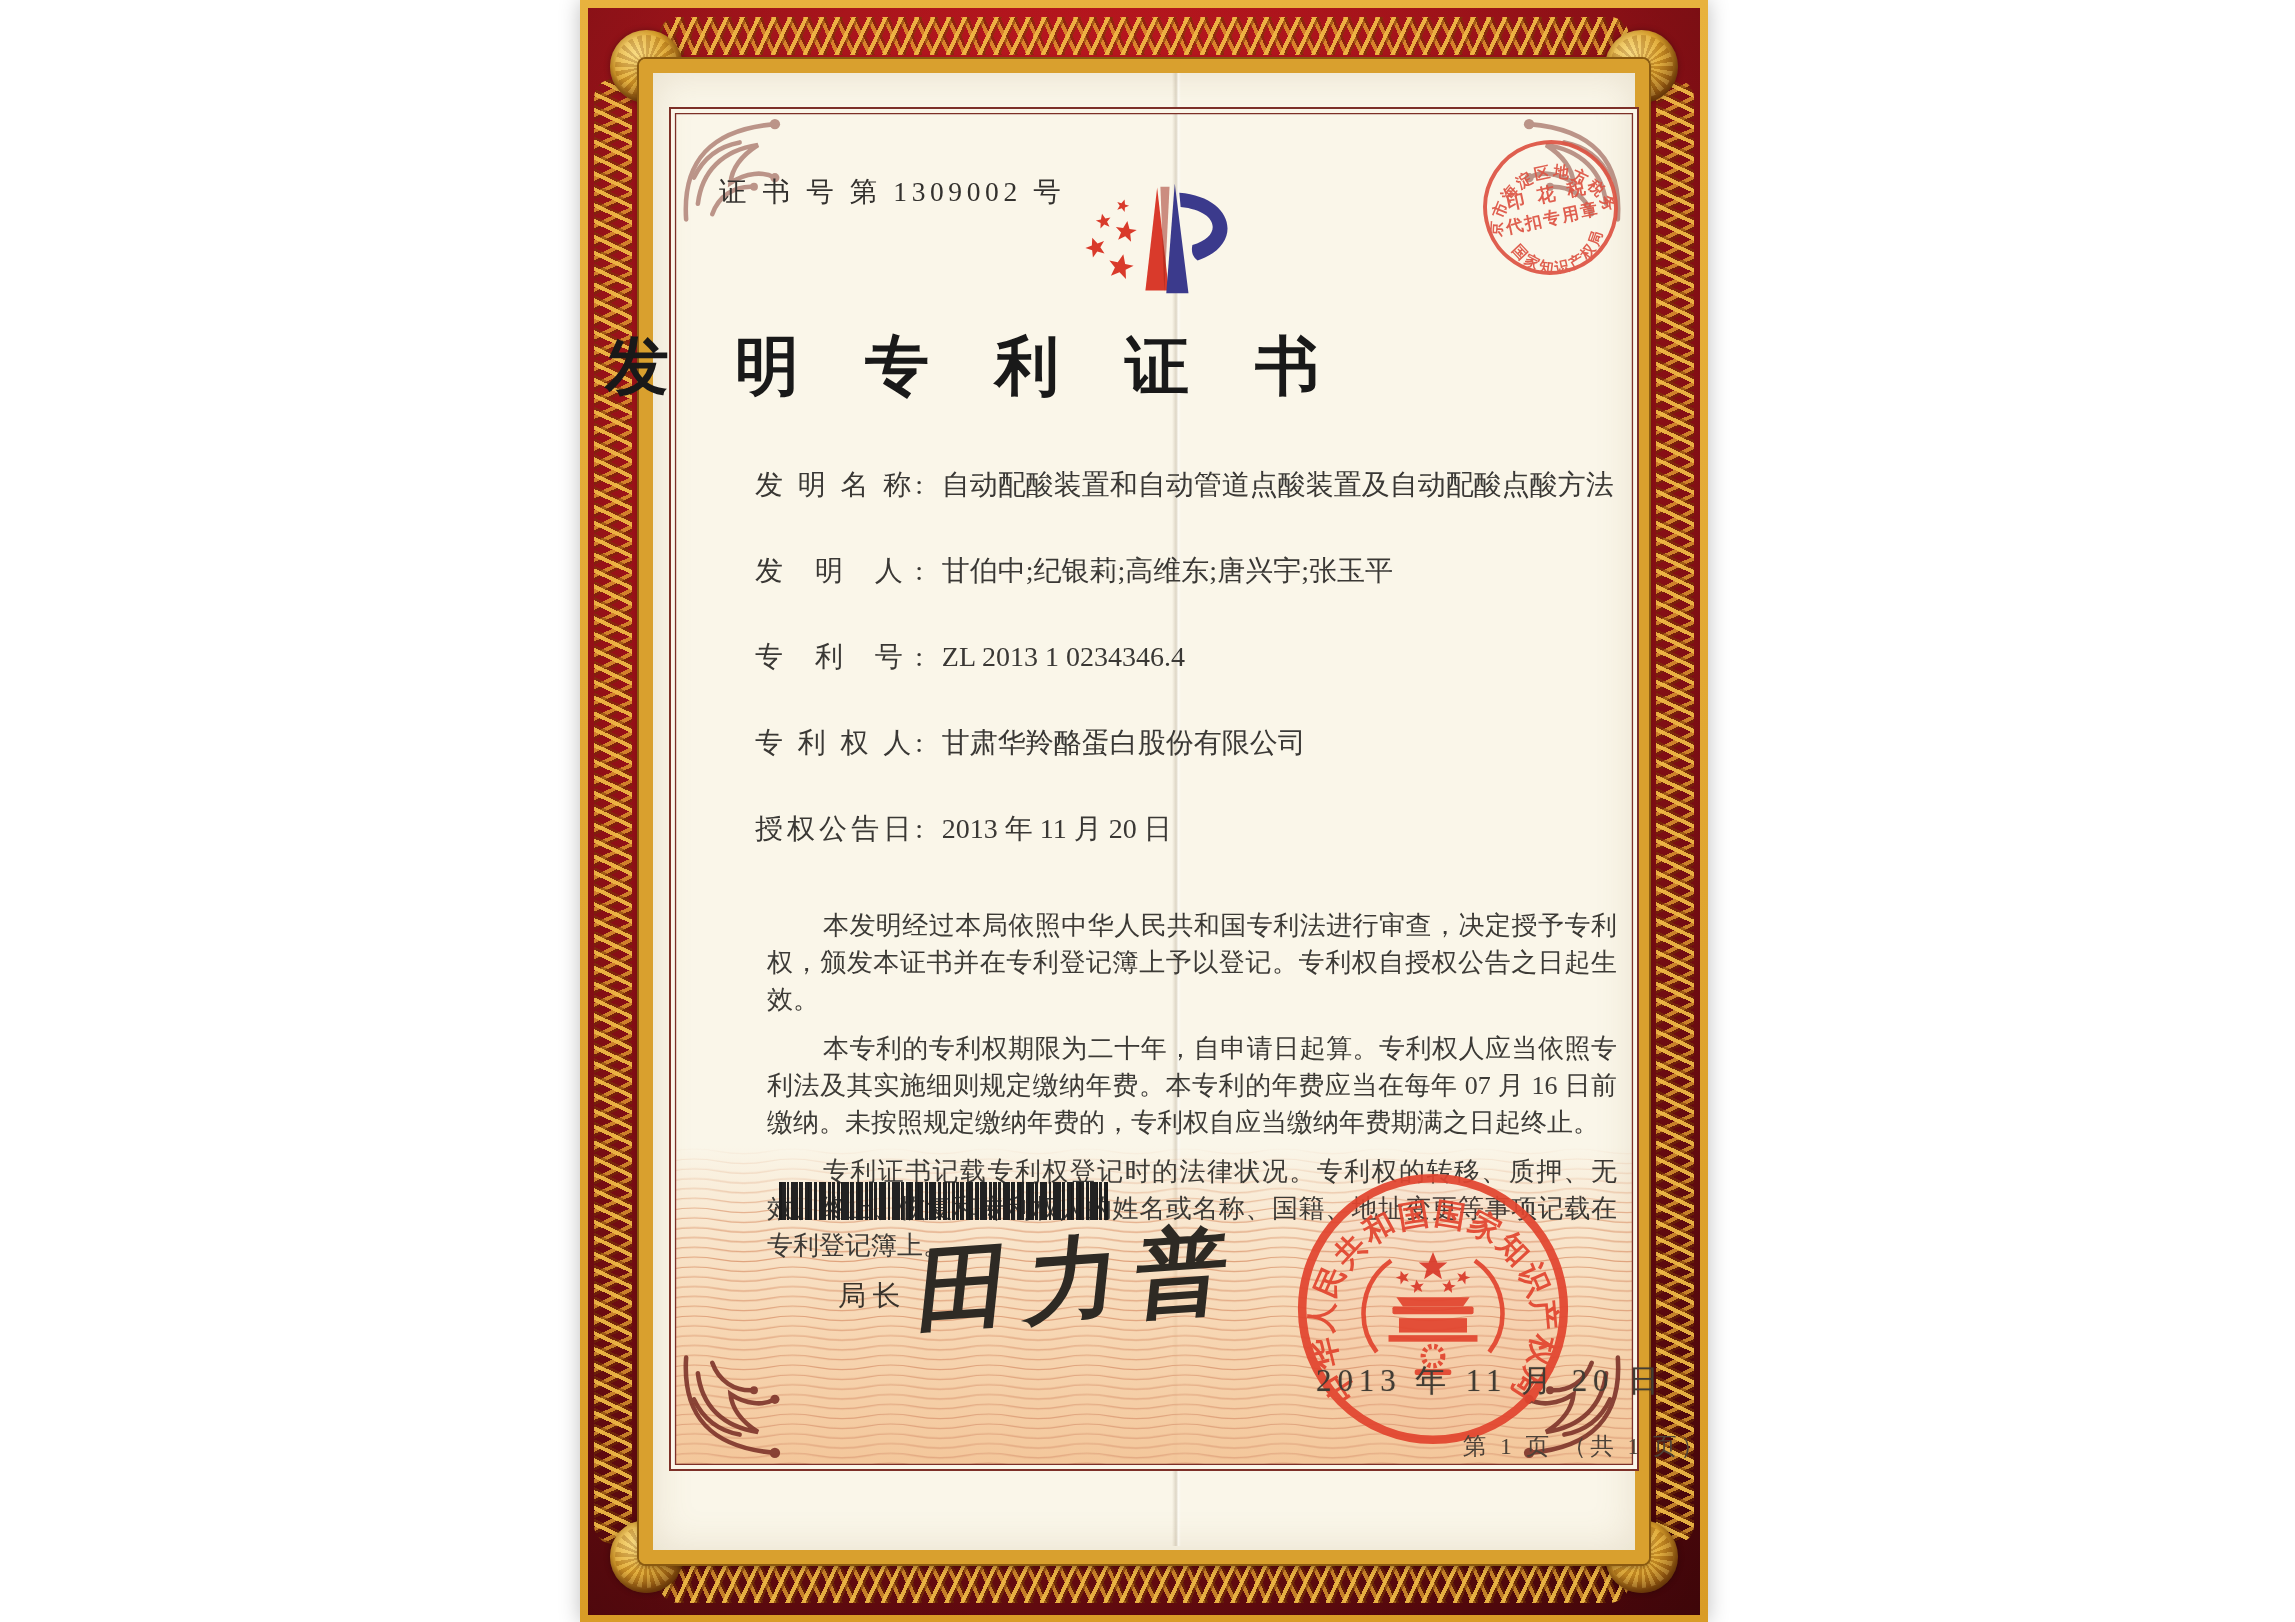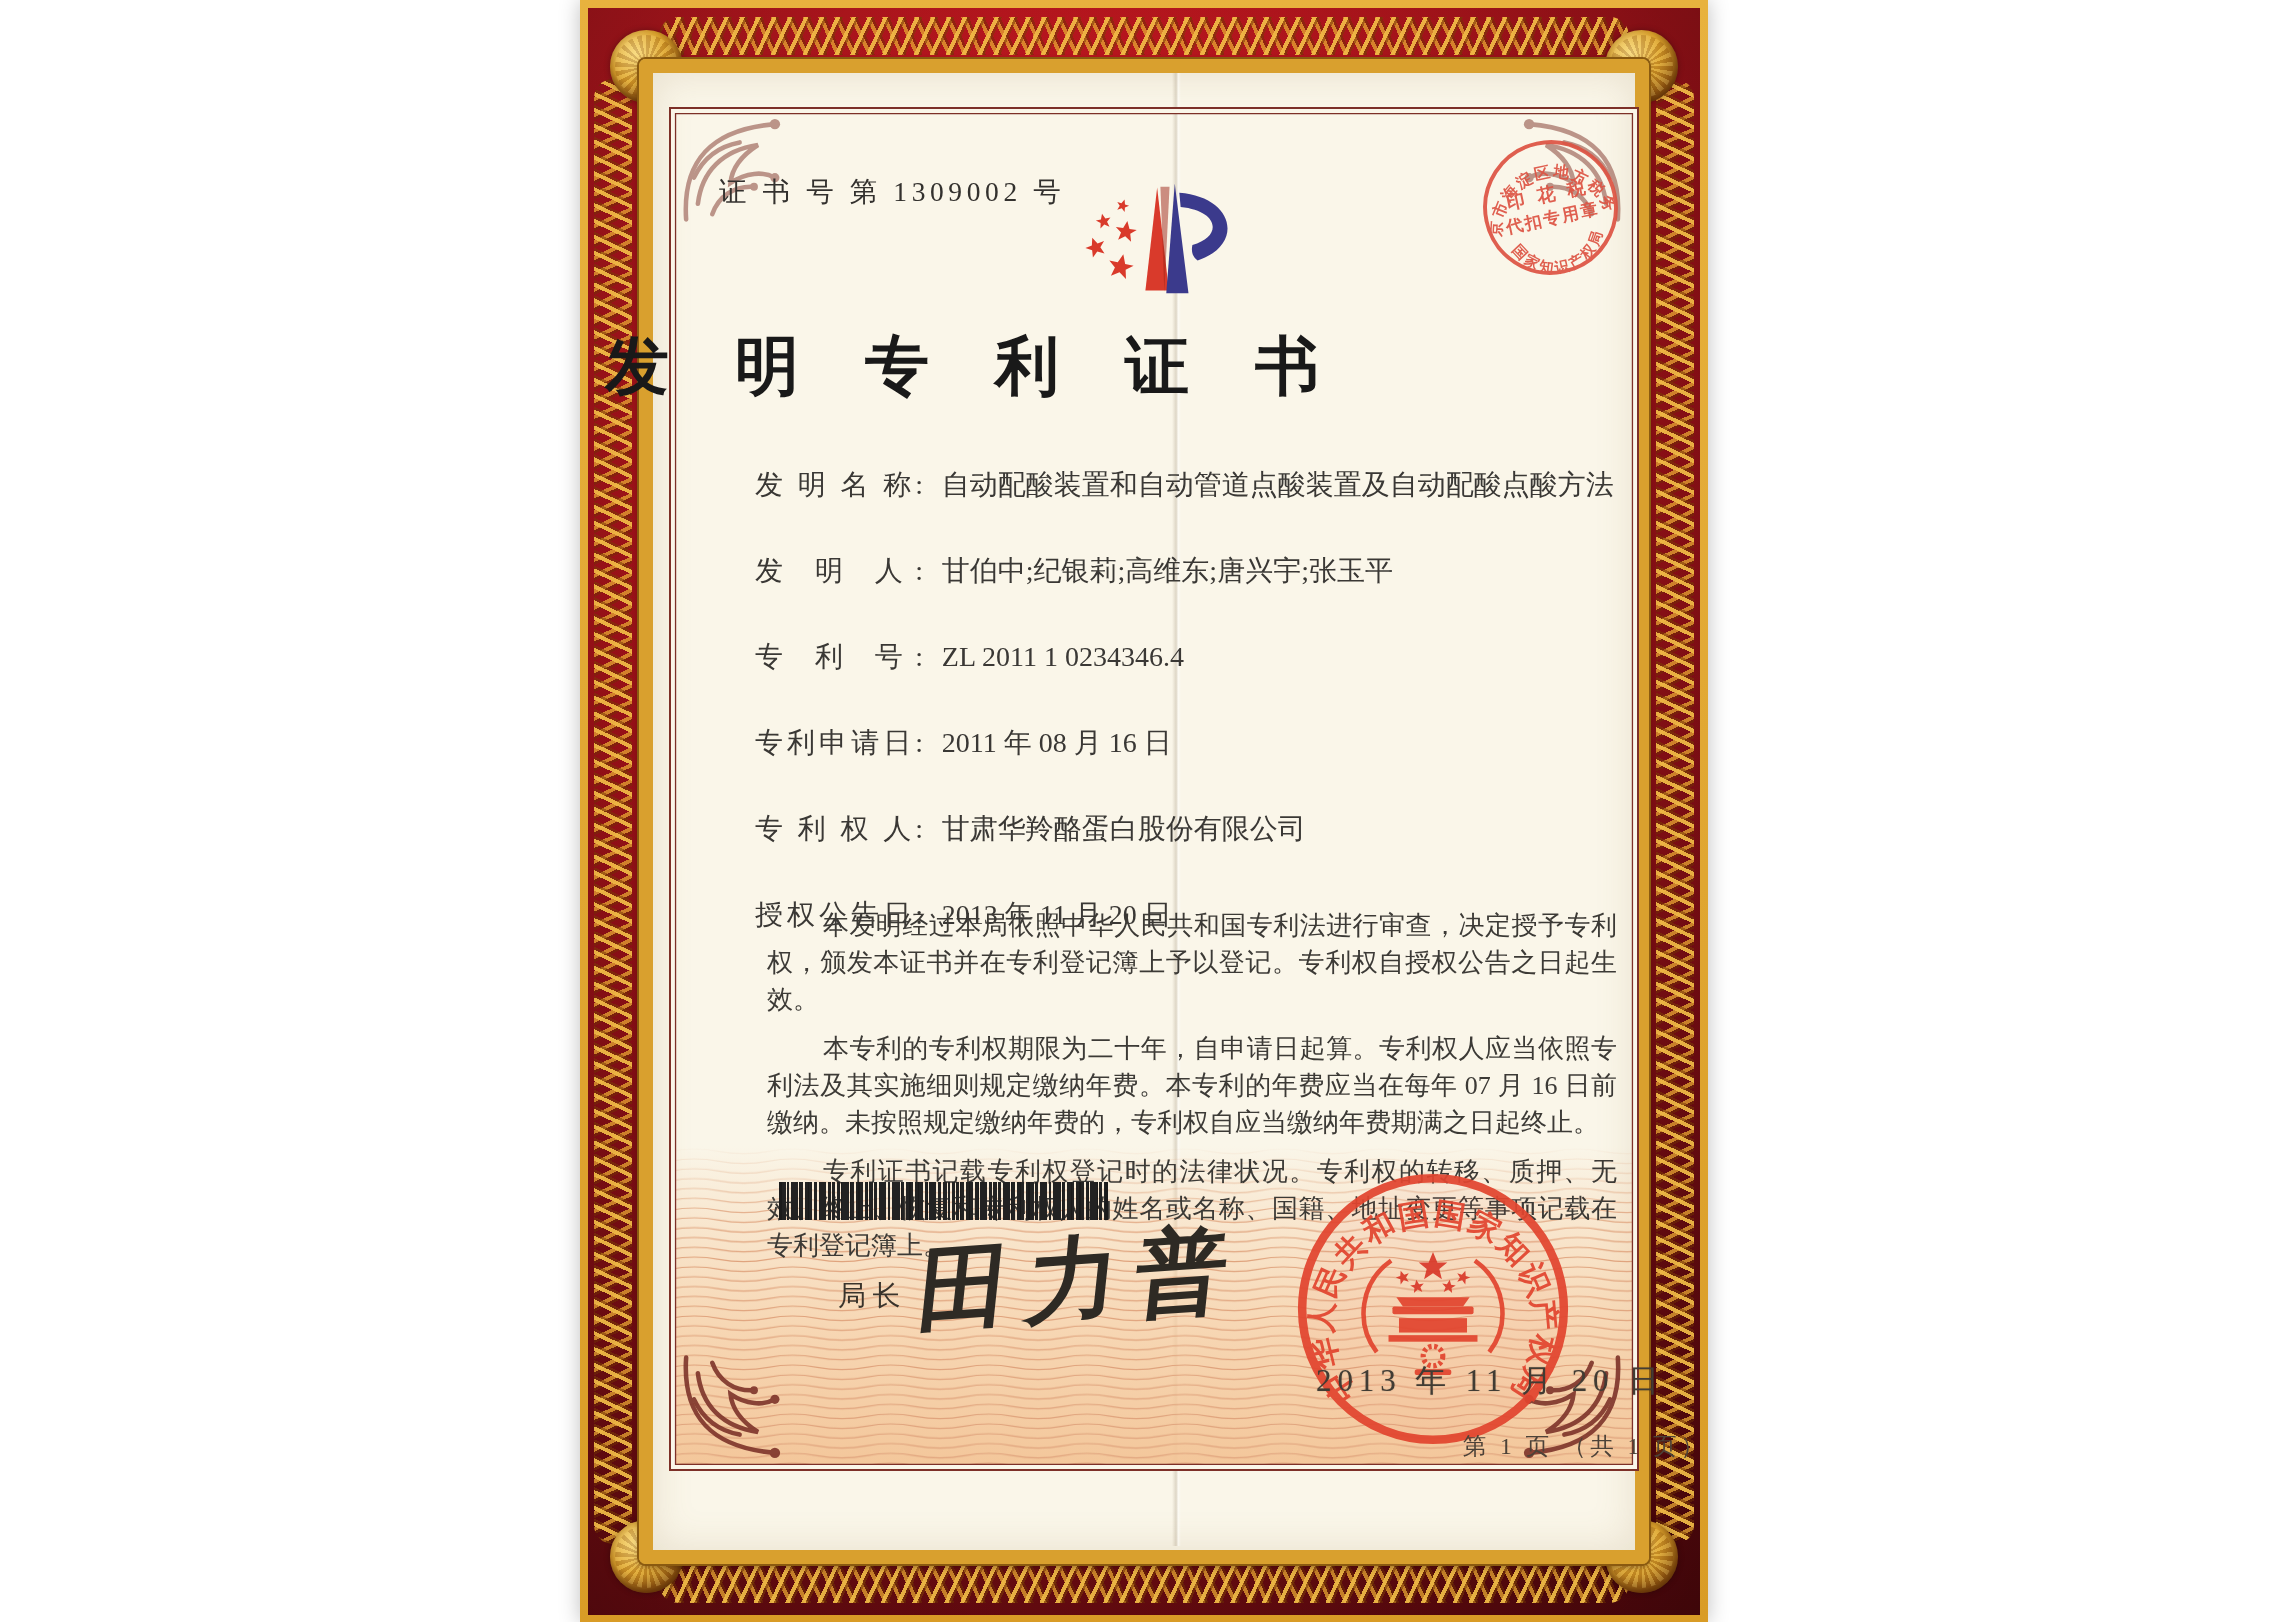--- a/index.html
+++ b/index.html
@@ -190,25 +190,21 @@
       <div class="fieldrow">
         <span class="flabel">发 明 名 称:</span>
         <span class="fvalue">自动配酸装置和自动管道点酸装置及自动配酸点酸方法</span>
       </div>
       <div class="fieldrow">
         <span class="flabel">发 明 人:</span>
         <span class="fvalue">甘伯中;纪银莉;高维东;唐兴宇;张玉平</span>
       </div>
       <div class="fieldrow">
         <span class="flabel">专 利 号:</span>
-        <span class="fvalue">ZL 2011 1 0234346.4</span>
-      </div>
-      <div class="fieldrow">
-        <span class="flabel">专利申请日:</span>
-        <span class="fvalue">2011 年 08 月 16 日</span>
+        <span class="fvalue">ZL 2013 1 0234346.4</span>
       </div>
       <div class="fieldrow">
         <span class="flabel">专 利 权 人:</span>
         <span class="fvalue">甘肃华羚酪蛋白股份有限公司</span>
       </div>
       <div class="fieldrow">
         <span class="flabel">授权公告日:</span>
         <span class="fvalue">2013 年 11 月 20 日</span>
       </div>
     </div>

